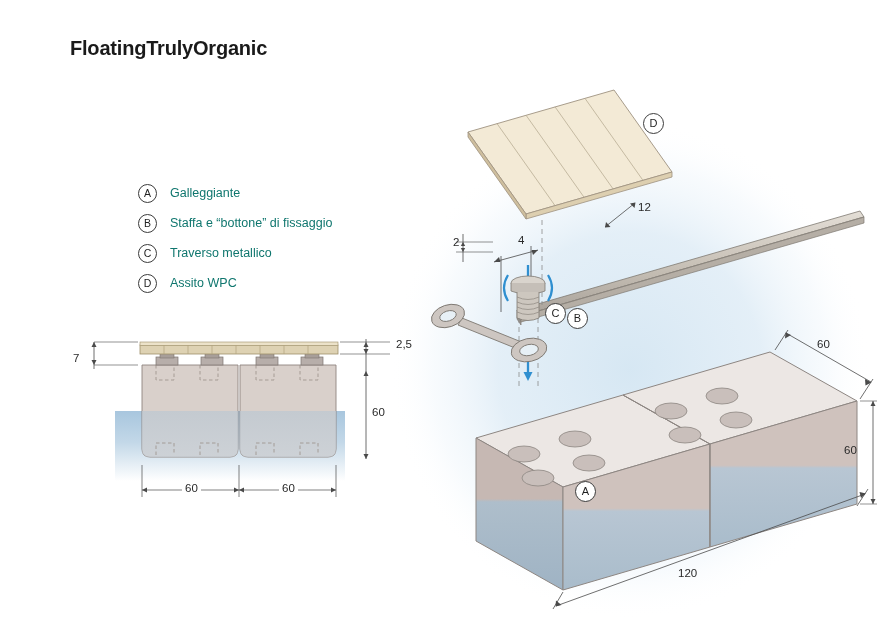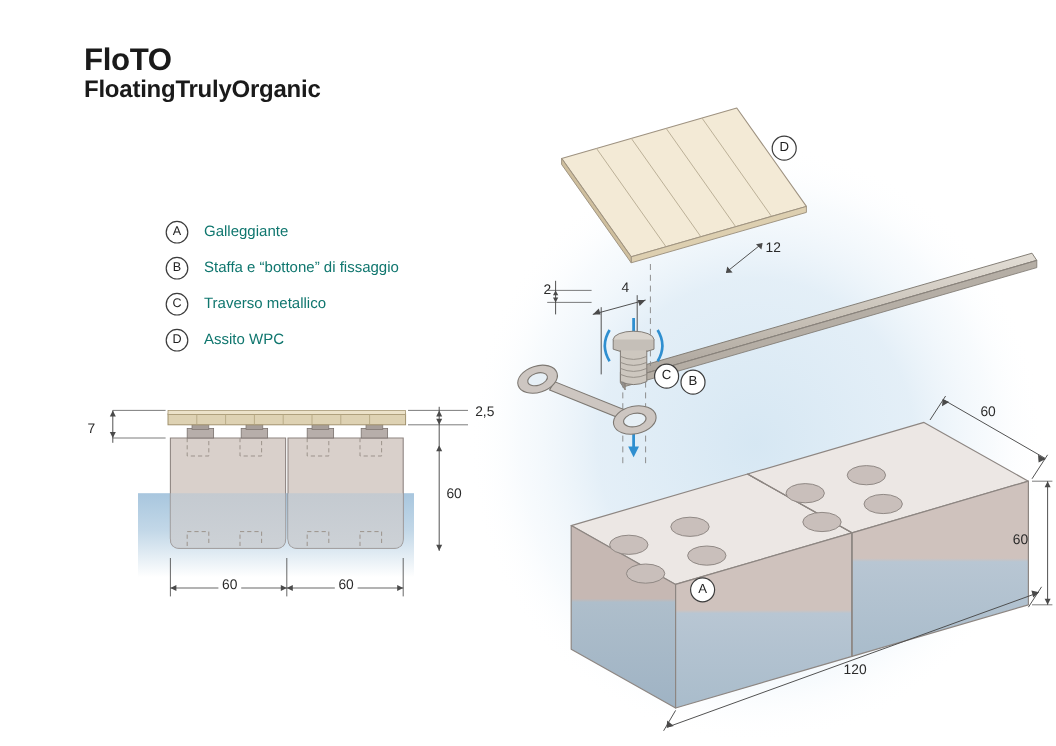--- a/index.html
+++ b/index.html
@@ -54,21 +54,20 @@
   
   .logo{position:absolute;left:68px;top:555px;width:125px;height:45px;}
   .logo svg{display:block;}
 </style>
 </head>
 <body>
 
 <div id="sheet">
 
   <div class="title-block">
-    <div class="brand">FloTO</div>
     <div class="brand-sub">FloatingTrulyOrganic</div>
   </div>
 
   <div class="legend">
     <div class="legend-row">
       <span class="bullet">A</span>
       <span class="legend-label">Galleggiante</span>
     </div>
     <div class="legend-row">
       <span class="bullet">B</span>
@@ -372,17 +371,17 @@
     <div class="balloon" style="left:155px;top:243px;">C</div>
 
     <div class="balloon" style="left:177px;top:248px;">B</div>
     <div class="balloon" style="left:185px;top:421px;">A</div>
 
     <div class="dim" style="left:63px;top:176px;">2</div>
     <div class="dim" style="left:128px;top:174px;">4</div>
     <div class="dim" style="left:248px;top:141px;">12</div>
     <div class="dim" style="left:427px;top:278px;">60</div>
     <div class="dim" style="left:454px;top:384px;">60</div>
-    <div class="dim" style="left:288px;top:493px;margin-left:25px;">120</div>
+    <div class="dim" style="left:288px;top:507px;">120</div>
   </div>
 
 
 </div>
 
 </body></html>

